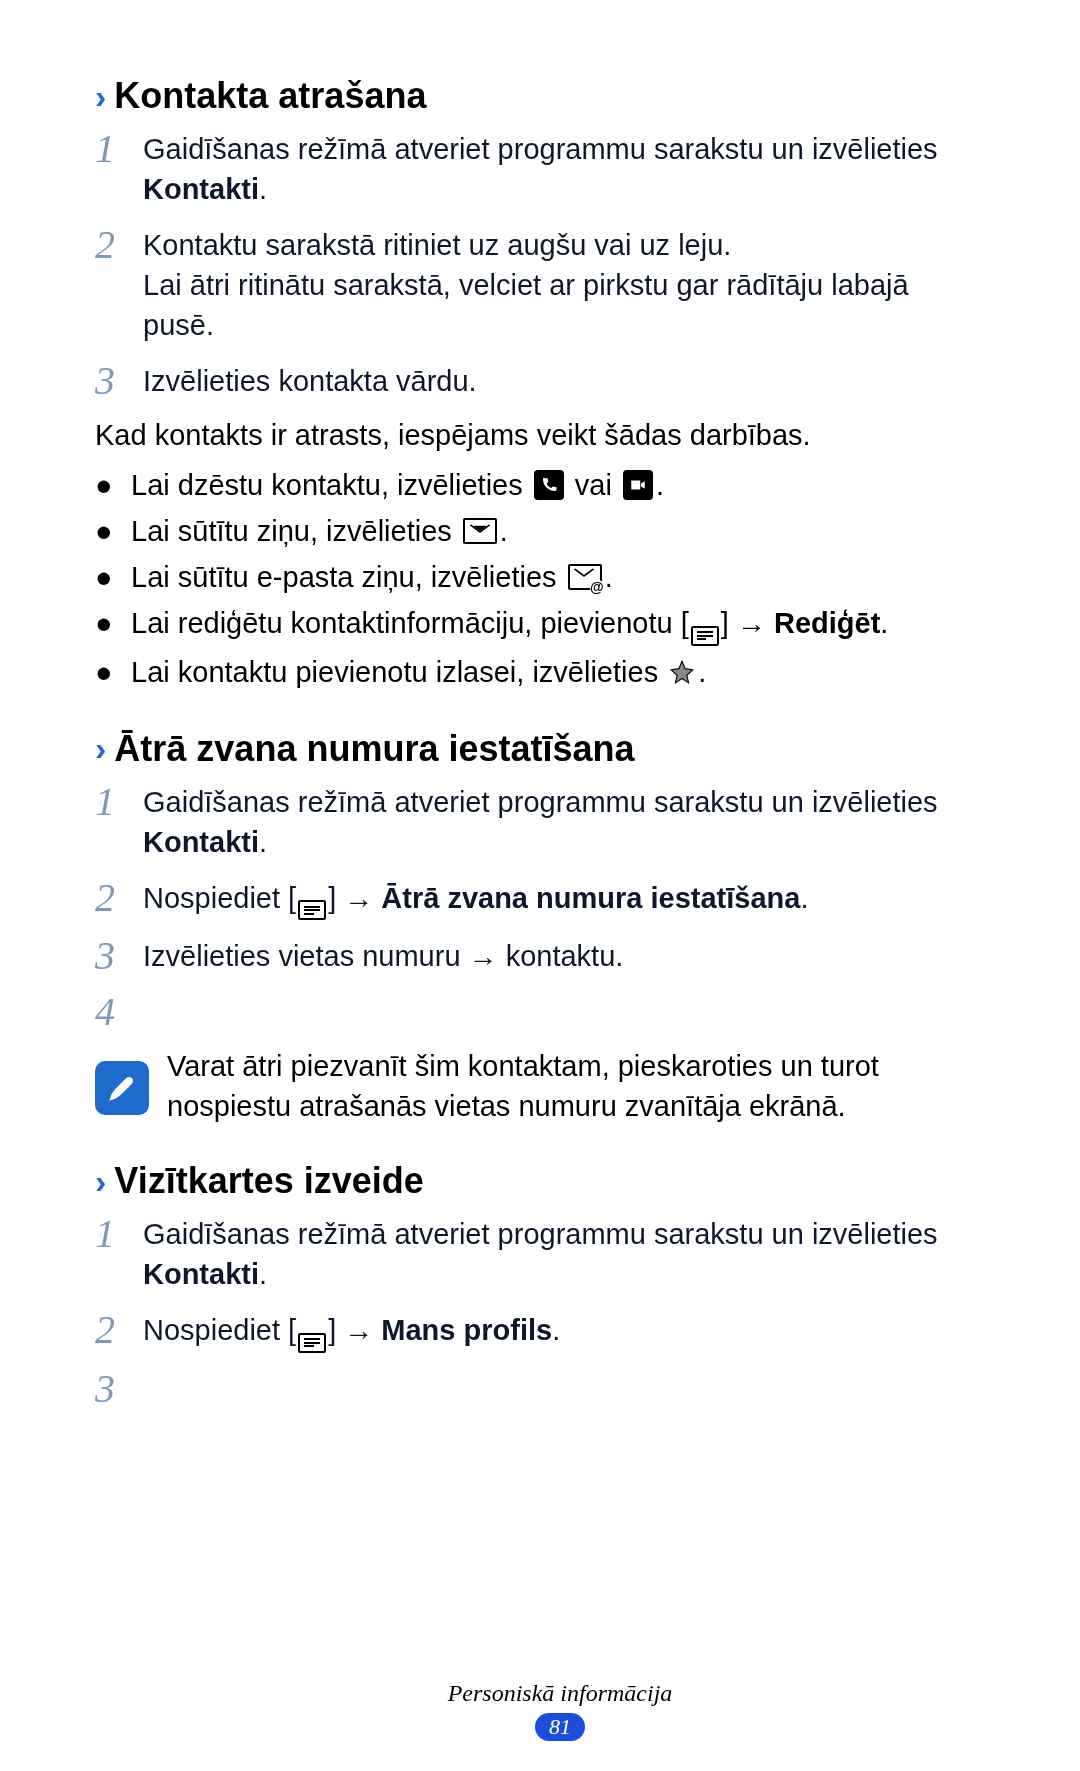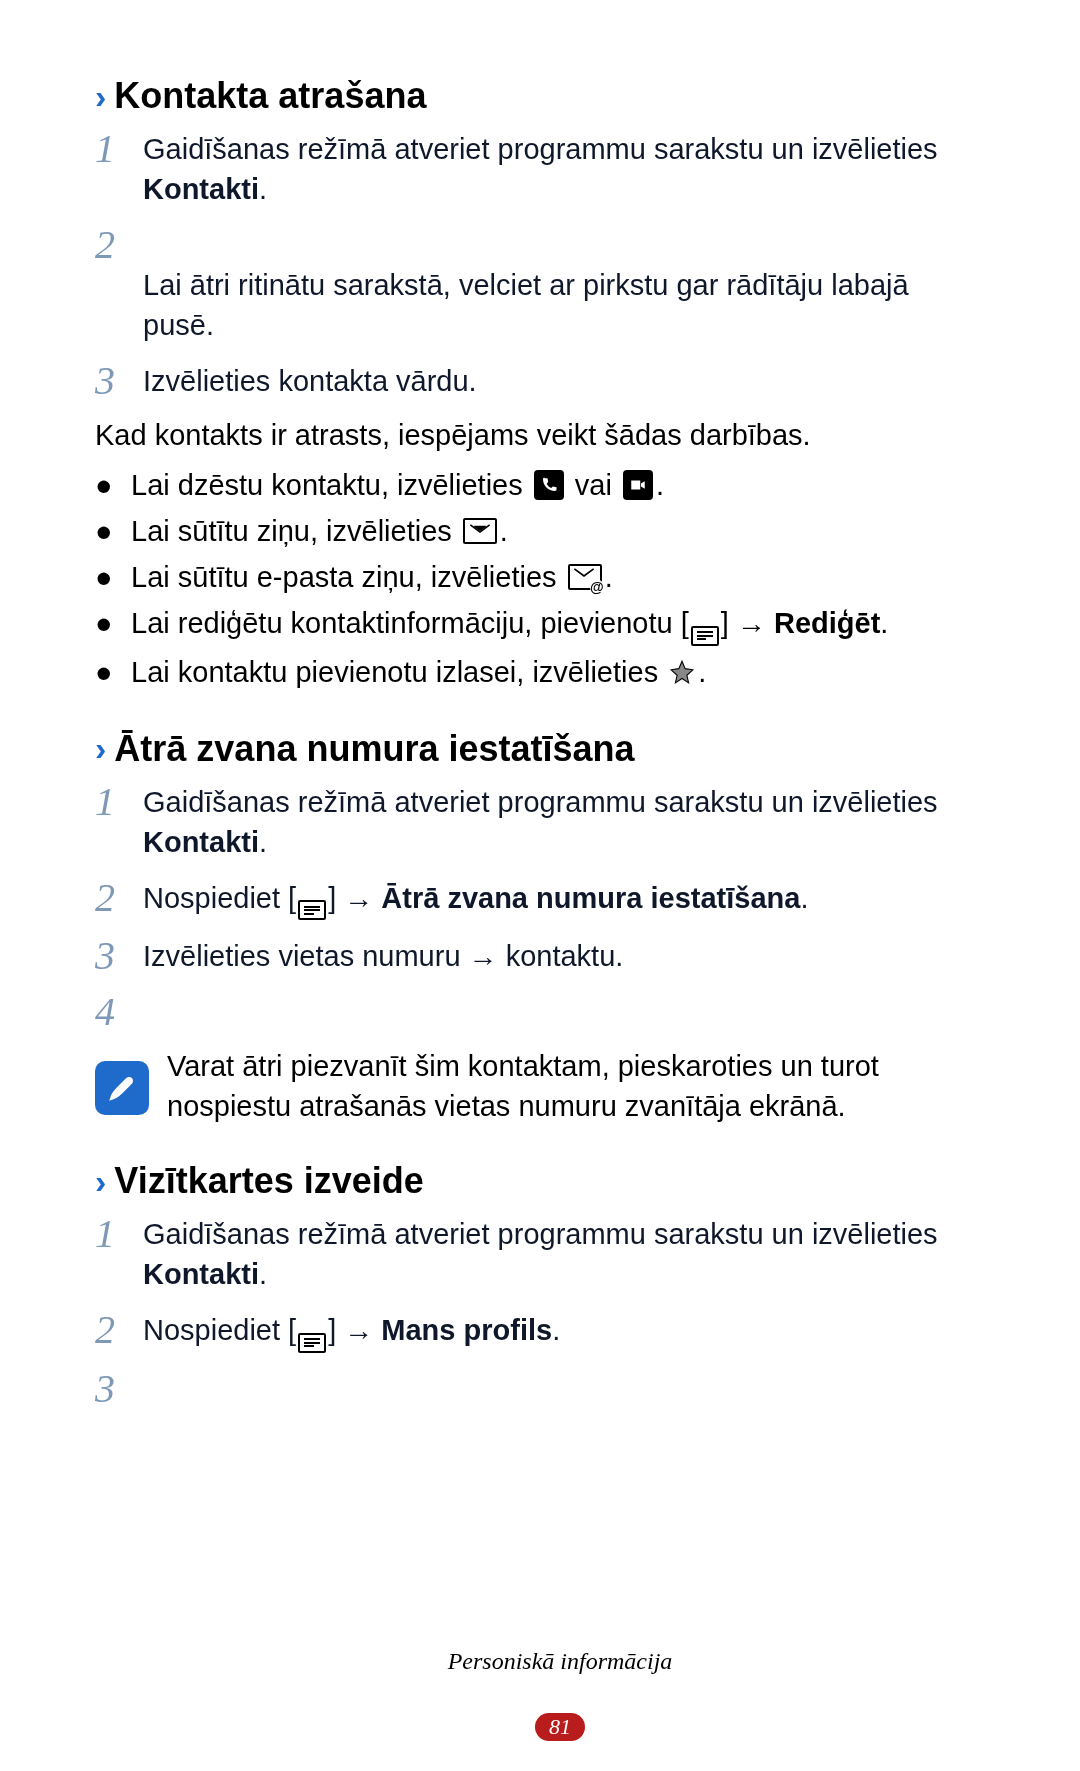--- a/index.html
+++ b/index.html
@@ -163,28 +163,27 @@
   }
   .footer-label {
     font-style: italic;
     font-size: 24px;
     color: #000;
     font-family: Georgia, "Times New Roman", serif;
     margin-bottom: 6px;
   }
   .footer-badge {
     display: inline-block;
-    background: #b91c1c;
+    background: #1d4ed8;
     color: #fff;
     font-size: 22px;
     font-style: italic;
     font-family: Georgia, "Times New Roman", serif;
     padding: 1px 14px;
     border-radius: 14px;
-    margin-top: 32px;
   }
 </style>
 </head>
 <body>
 
 <div class="page">
 
   <h2 class="section-heading">
     <span class="chev">›</span>
     <span>Kontakta atrašana</span>
@@ -193,21 +192,21 @@
   <div class="ordered-block">
     <div class="step">
       <div class="num">1</div>
       <div class="body">
         <span>Gaidīšanas režīmā atveriet programmu sarakstu un izvēlieties </span><span class="bold">Kontakti</span><span>.</span>
       </div>
     </div>
     <div class="step">
       <div class="num">2</div>
       <div class="body">
-        <br>
+        <span>Kontaktu sarakstā ritiniet uz augšu vai uz leju.</span><br>
         <span>Lai ātri ritinātu sarakstā, velciet ar pirkstu gar rādītāju labajā pusē.</span>
       </div>
     </div>
     <div class="step">
       <div class="num">3</div>
       <div class="body">Izvēlieties kontakta vārdu.</div>
     </div>
   </div>
 
   <p class="para">Kad kontakts ir atrasts, iespējams veikt šādas darbības.</p>

